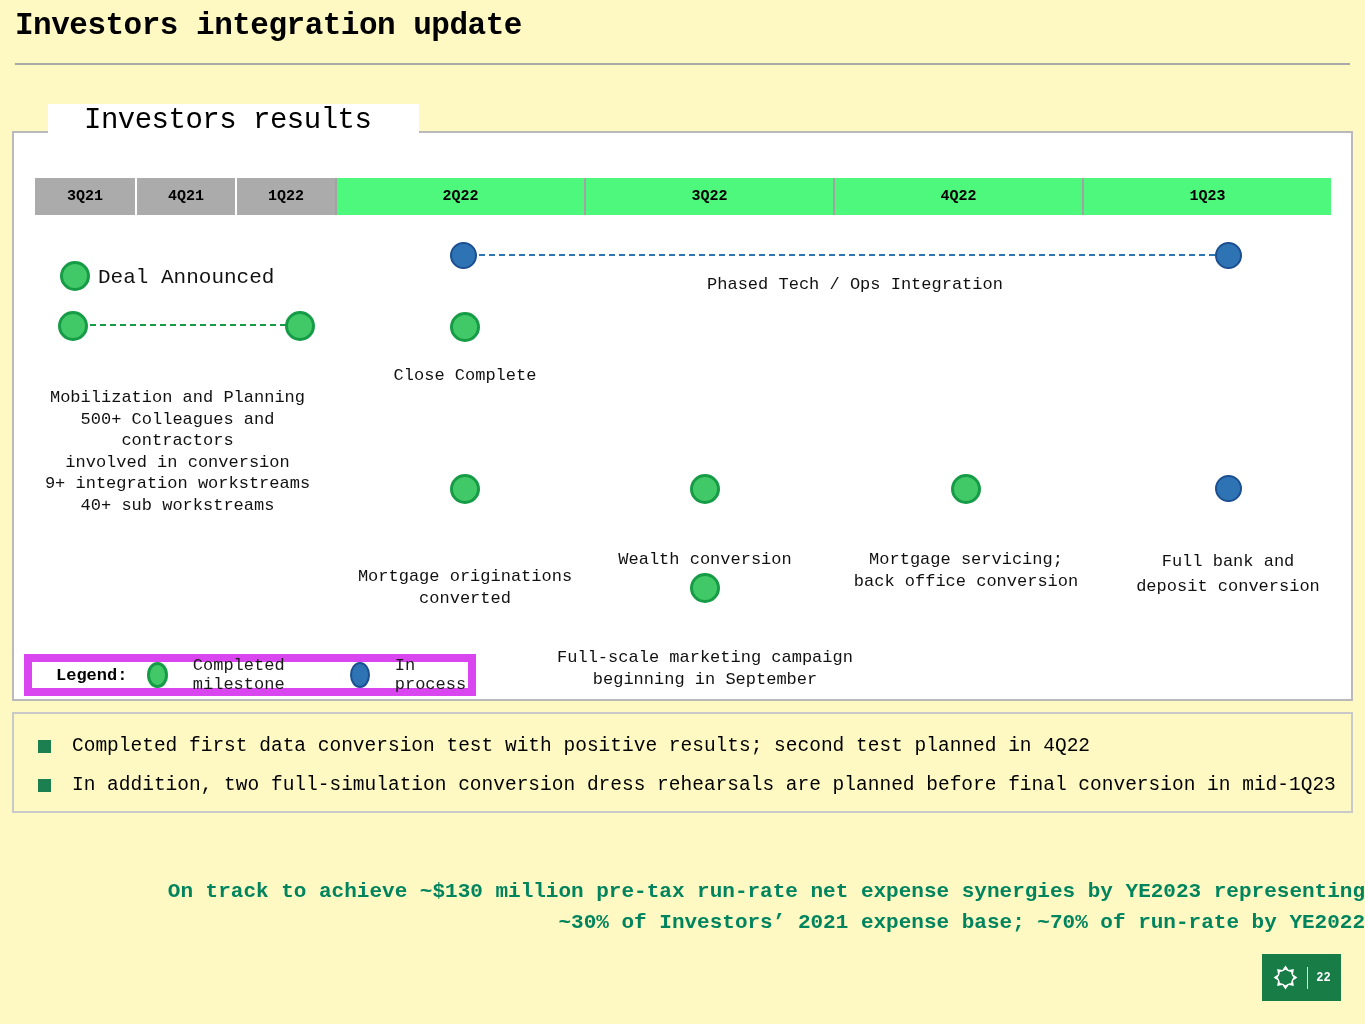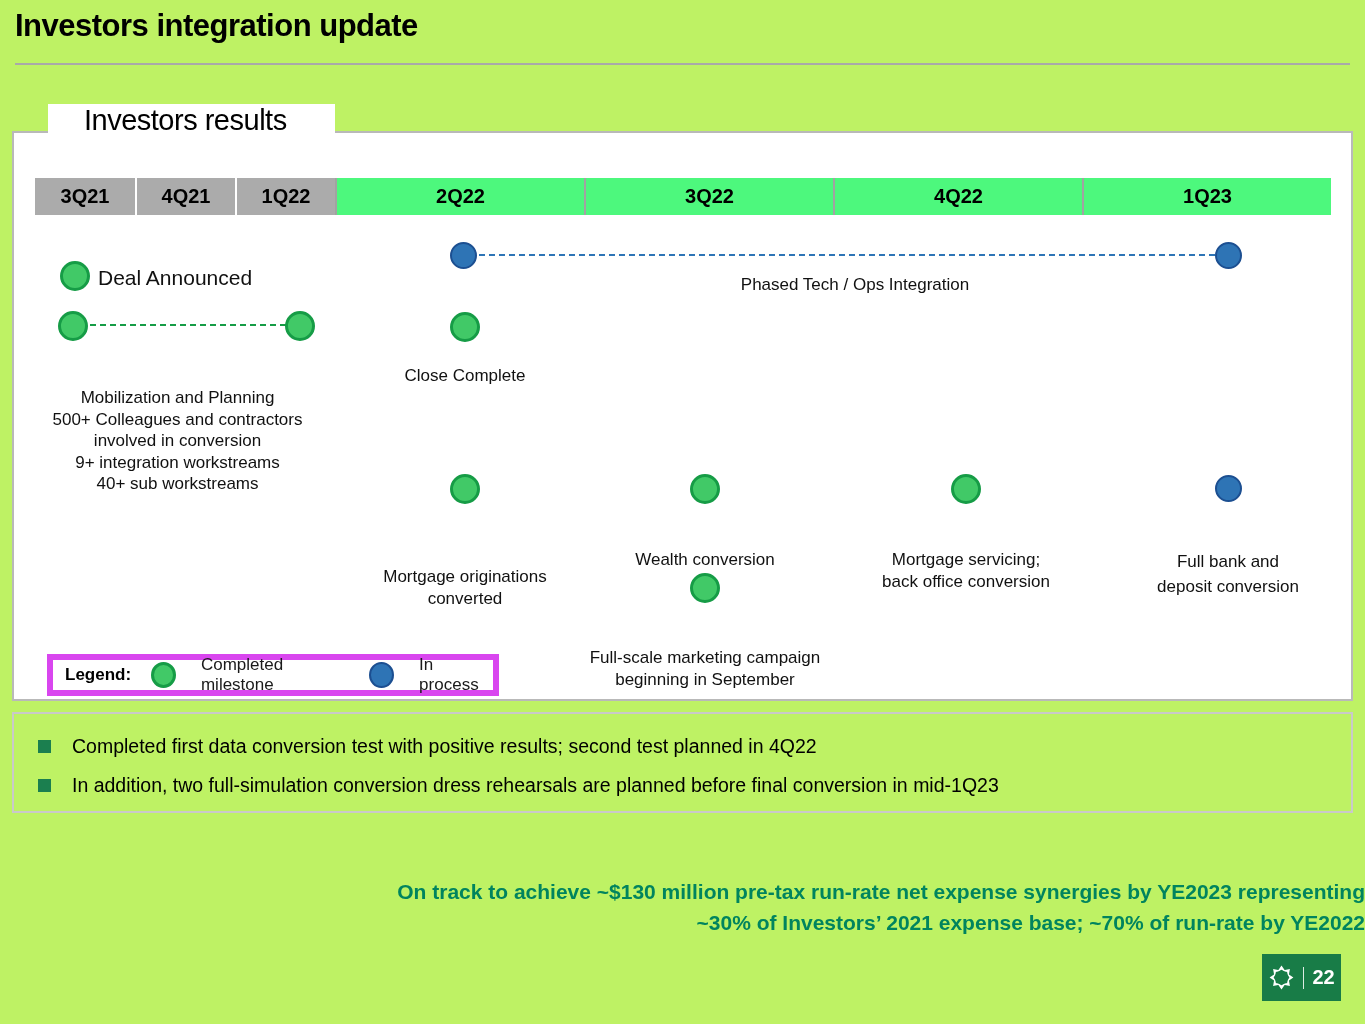--- a/index.html
+++ b/index.html
@@ -1,19 +1,19 @@
 <!DOCTYPE html>
 <html><head>
 <meta charset="utf-8">
 <style>
   * { margin:0; padding:0; box-sizing:border-box; }
   html,body { background:#e8e8e8; }
   .slide {
-    position:relative; width:1365px; height:1024px; background:#bef264;
-    font-family:Liberation Sans, sans-serif; color:#1a1a1a;
+    position:relative; width:1365px; height:1024px; background:#fef9c3;
+    font-family:Liberation Mono, monospace; color:#1a1a1a;
     overflow:hidden; margin:0 auto;
   }
   .pre { white-space:pre-line;margin-top:23px; }
 
   
   .slide-title {
     position:absolute; left:15px; top:8px; font-size:31px; font-weight:700; color:#000;
     letter-spacing:-0.5px;
   }
   .title-rule {
@@ -29,21 +29,21 @@
     position:absolute; left:48px; top:104px; z-index:2; background:#ffffff;
     padding:0 48px 0 36px; font-size:29px; font-weight:400; color:#000; letter-spacing:-0.5px;
   }
 
   
   .quarter-bar {
     position:absolute; left:35px; top:178px; height:37px; display:flex; z-index:1;
   }
   .qcell {
     display:flex; align-items:center; justify-content:center;
-    font-size:20px; font-weight:700; color:#000;
+    font-size:15px; font-weight:700; color:#000;
   }
   .q-past  { width:100px; background:#ababab; border-left:2px solid #ffffff; }
   .q-past:first-child { border-left:none; }
   .q-active{ width:249px; background:#4df87d; border-left:2px solid #a2a2a2; }
 
   
   .dot {
     position:absolute; border-radius:50%;
   }
   .dot-done   { width:30px; height:30px; background:#41c967; border:3.5px solid #169c46; }
@@ -54,22 +54,22 @@
   .connector { position:absolute; height:0; }
   .conn-blue  { border-top:2px dashed #2e75b6; }
   .conn-green { border-top:2px dashed #169c46; }
 
   .ms-label { position:absolute; font-size:17px; color:#111; text-align:center; line-height:22px; }
   .ms-label-left { position:absolute; font-size:21px; color:#111; }
   .ms-sub { font-size:16px; line-height:21px; margin-top:3px; }
 
   
   .legend-box {
-    position:absolute; left:47px; top:654px; width:452px; height:42px;
-    border:6px solid #d946ef; display:flex; align-items:center; padding-left:12px;
+    position:absolute; left:24px; top:654px; width:452px; height:42px;
+    border:8px solid #d946ef; display:flex; align-items:center; padding-left:24px;
   }
   .legend-title { font-size:17px; font-weight:700; color:#000; }
   .legend-text  { font-size:17px; margin-left:25px; }
   .legend-box .dot-sm-done { margin-left:20px; }
   .legend-box .dot-sm-prog { margin-left:18px; }
 
   
   .bullets-panel {
     position:absolute; left:12px; top:712px; width:1341px; height:101px;
     border:2px solid #c9c9c9; padding:20px 4px 0 24px;
@@ -83,21 +83,21 @@
     position:absolute; left:0; top:853px; width:1365px; text-align:right;
     font-size:21px; font-weight:700; color:#00845e; line-height:31px;
   }
 
   
   .logo-plate {
     position:absolute; left:1262px; top:954px; width:79px; height:47px; background:#187c47;
     display:flex; align-items:center; justify-content:center; gap:8px;
   }
   .logo-divider { width:1px; height:22px; background:rgba(255,255,255,.85); }
-  .logo-page { color:#ffffff; font-size:20px; font-weight:700;text-align:right; }
+  .logo-page { color:#ffffff; font-size:12px; font-weight:700;text-align:right; }
 </style>
 </head>
 <body>
 
 <div class="slide">
 
   <div class="slide-title">Investors integration update</div>
   <div class="title-rule"></div>
 
   <div class="timeline-panel"></div>

